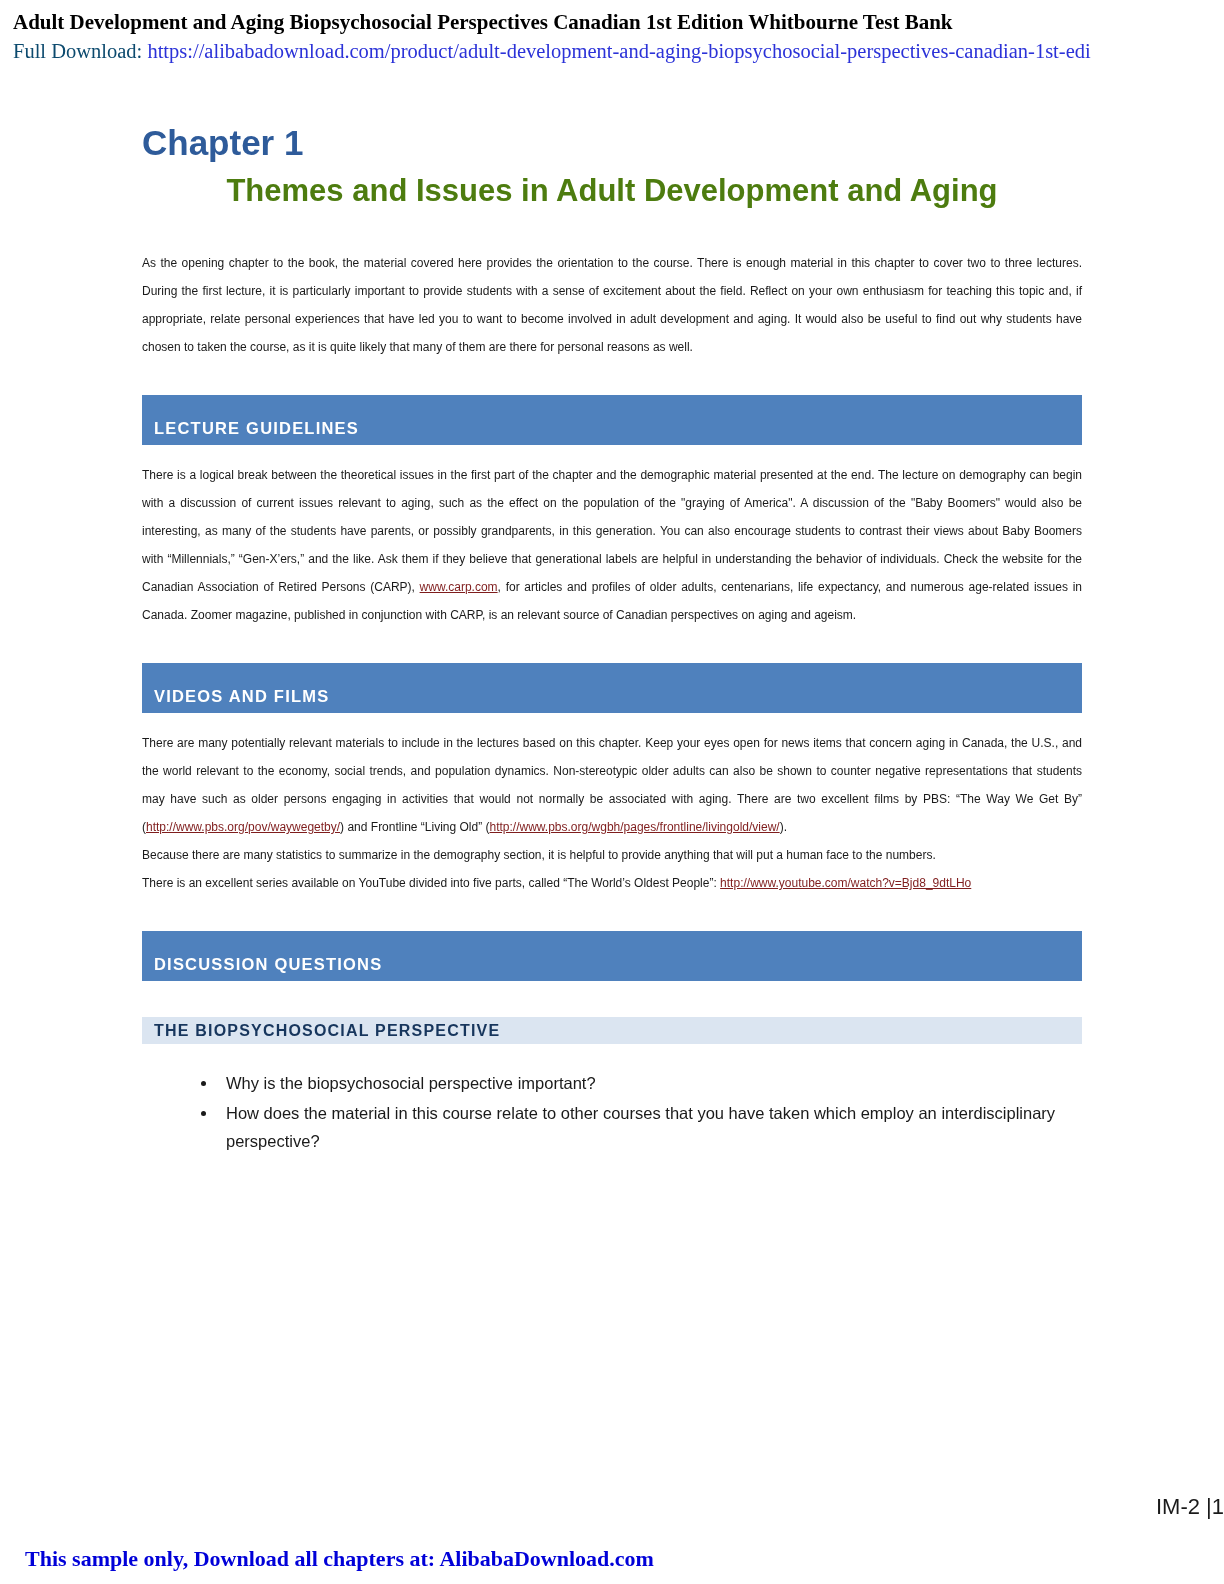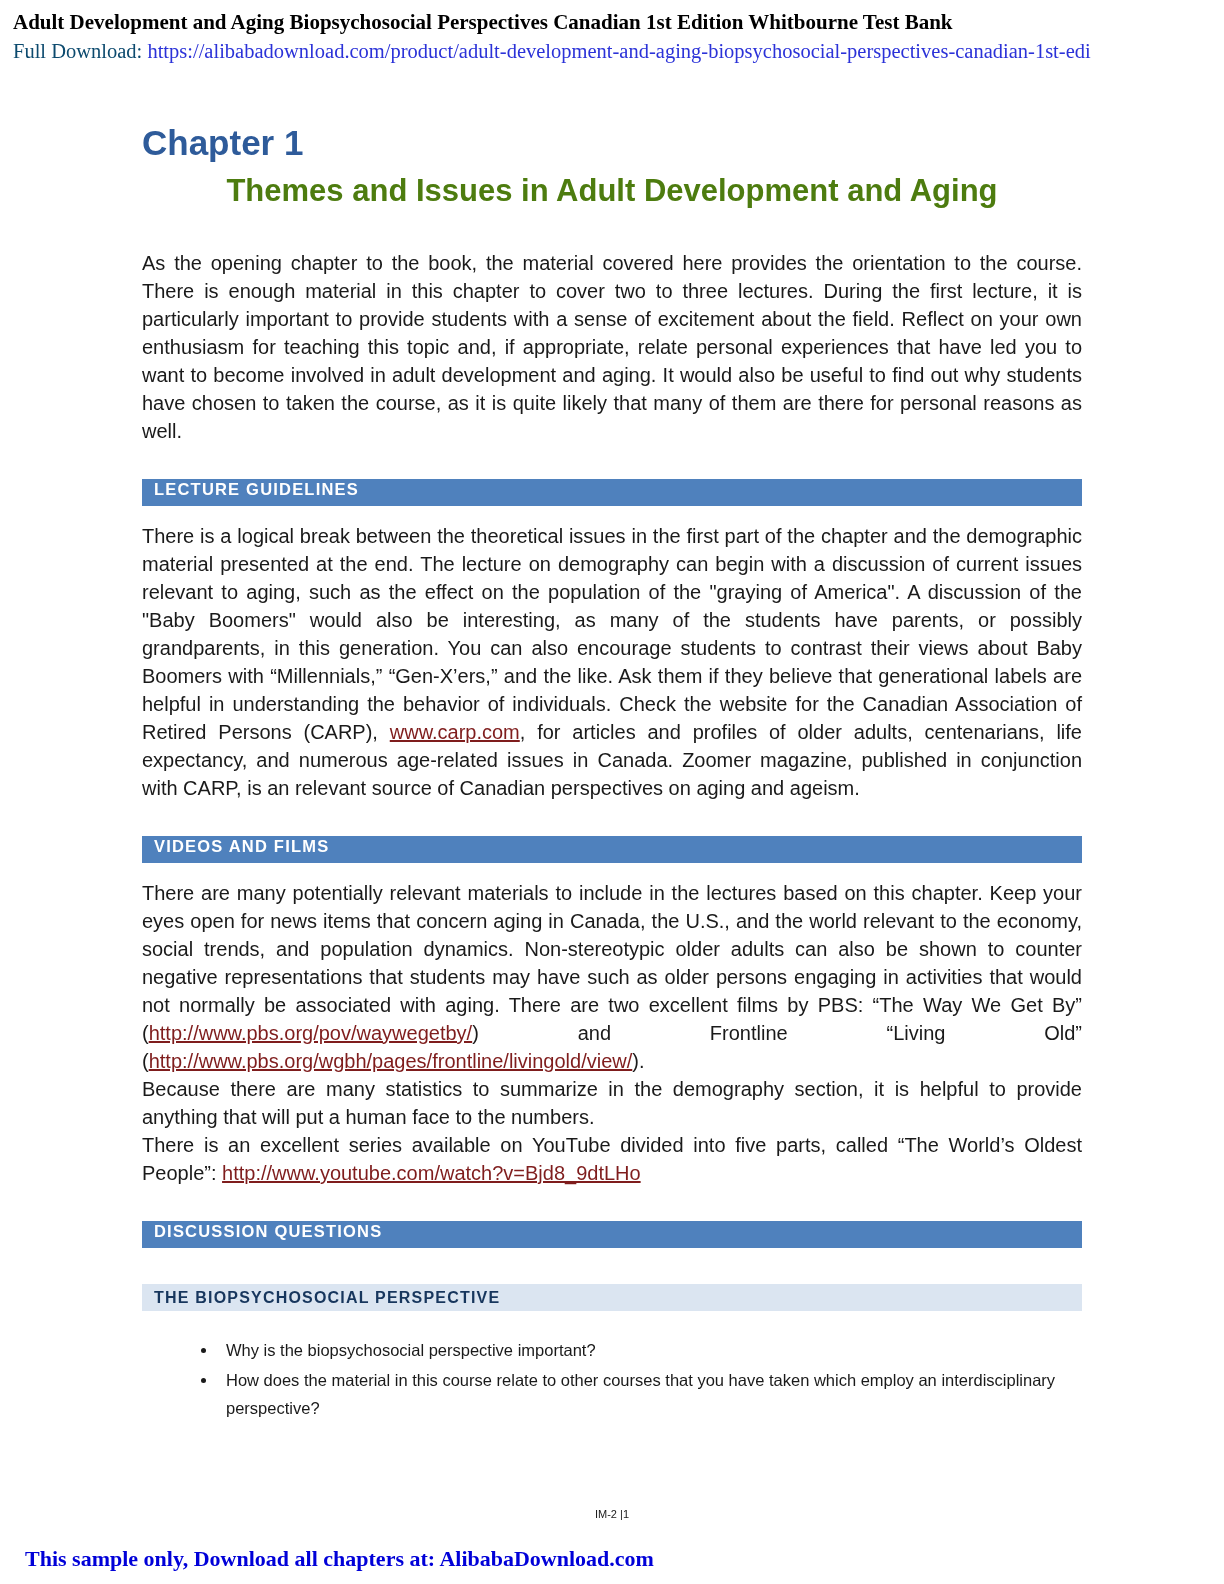--- a/index.html
+++ b/index.html
@@ -53,32 +53,32 @@
     margin-bottom: 10px;
   }
   .chapter-title {
     font-size: 31px;
     font-weight: bold;
     color: #4d7c0f;
     text-align: center;
     margin-bottom: 40px;
   }
   .para {
-    font-size: 20px;
+    font-size: 12px;
     line-height: 28px;
     text-align: justify;
     color: #1a1a1a;
   }
   .banner {
     background: #4F81BD;
     color: #ffffff;
     font-weight: bold;
     font-size: 16.5px;
     letter-spacing: 1.2px;
-    padding: 1px 12px 7px 12px;
+    padding: 24px 12px 7px 12px;
     margin-top: 34px;
     margin-bottom: 16px;
   }
   .sub-banner {
     background: #DBE5F1;
     color: #17365D;
     font-weight: bold;
     font-size: 16px;
     letter-spacing: 1.2px;
     padding: 5px 12px 4px 12px;
@@ -100,22 +100,22 @@
     color: #7f1d1d;
     text-decoration: underline;
     cursor: pointer;
   }
   
   .page-number {
     position: absolute;
     bottom: 64px;
     left: 0;
     right: 0;
-    text-align: center;
-    font-size: 11px;
+    text-align: right;
+    font-size: 22px;
     color: #1a1a1a;
   }
   .bottom-note {
     position: absolute;
     bottom: 12px;
     left: 25px;
     font-family: "Liberation Serif", serif;
     font-size: 22px;
     font-weight: bold;
     color: #0000d8;

